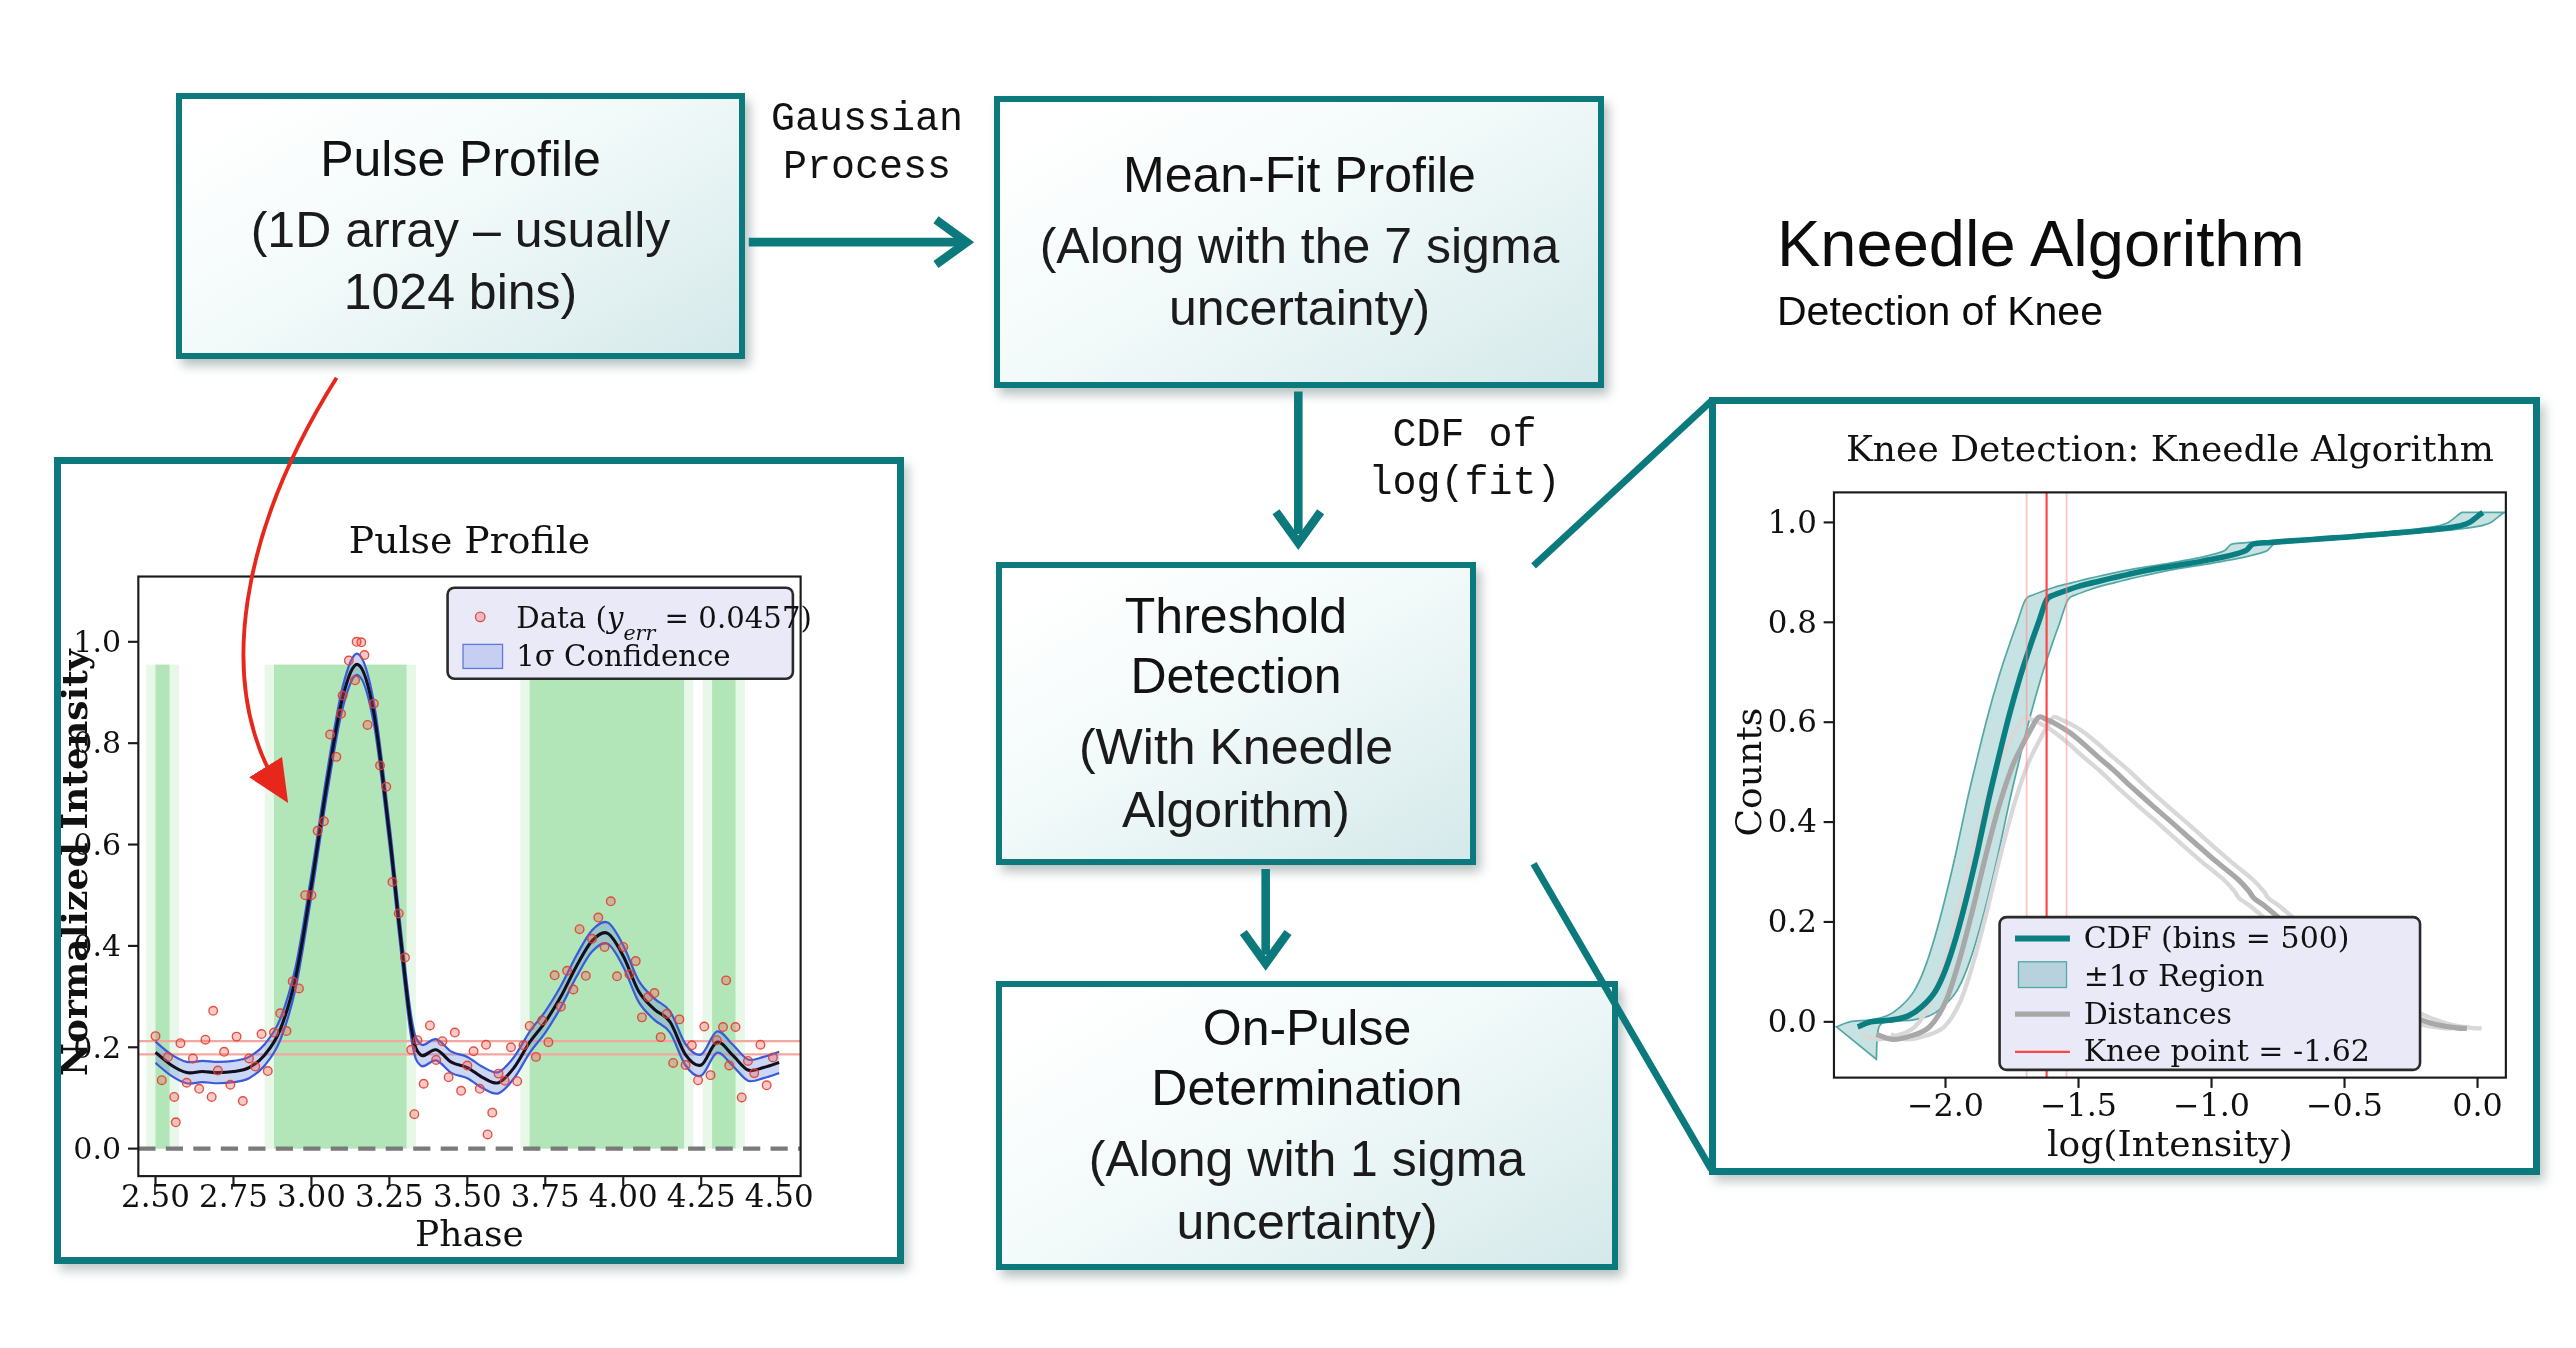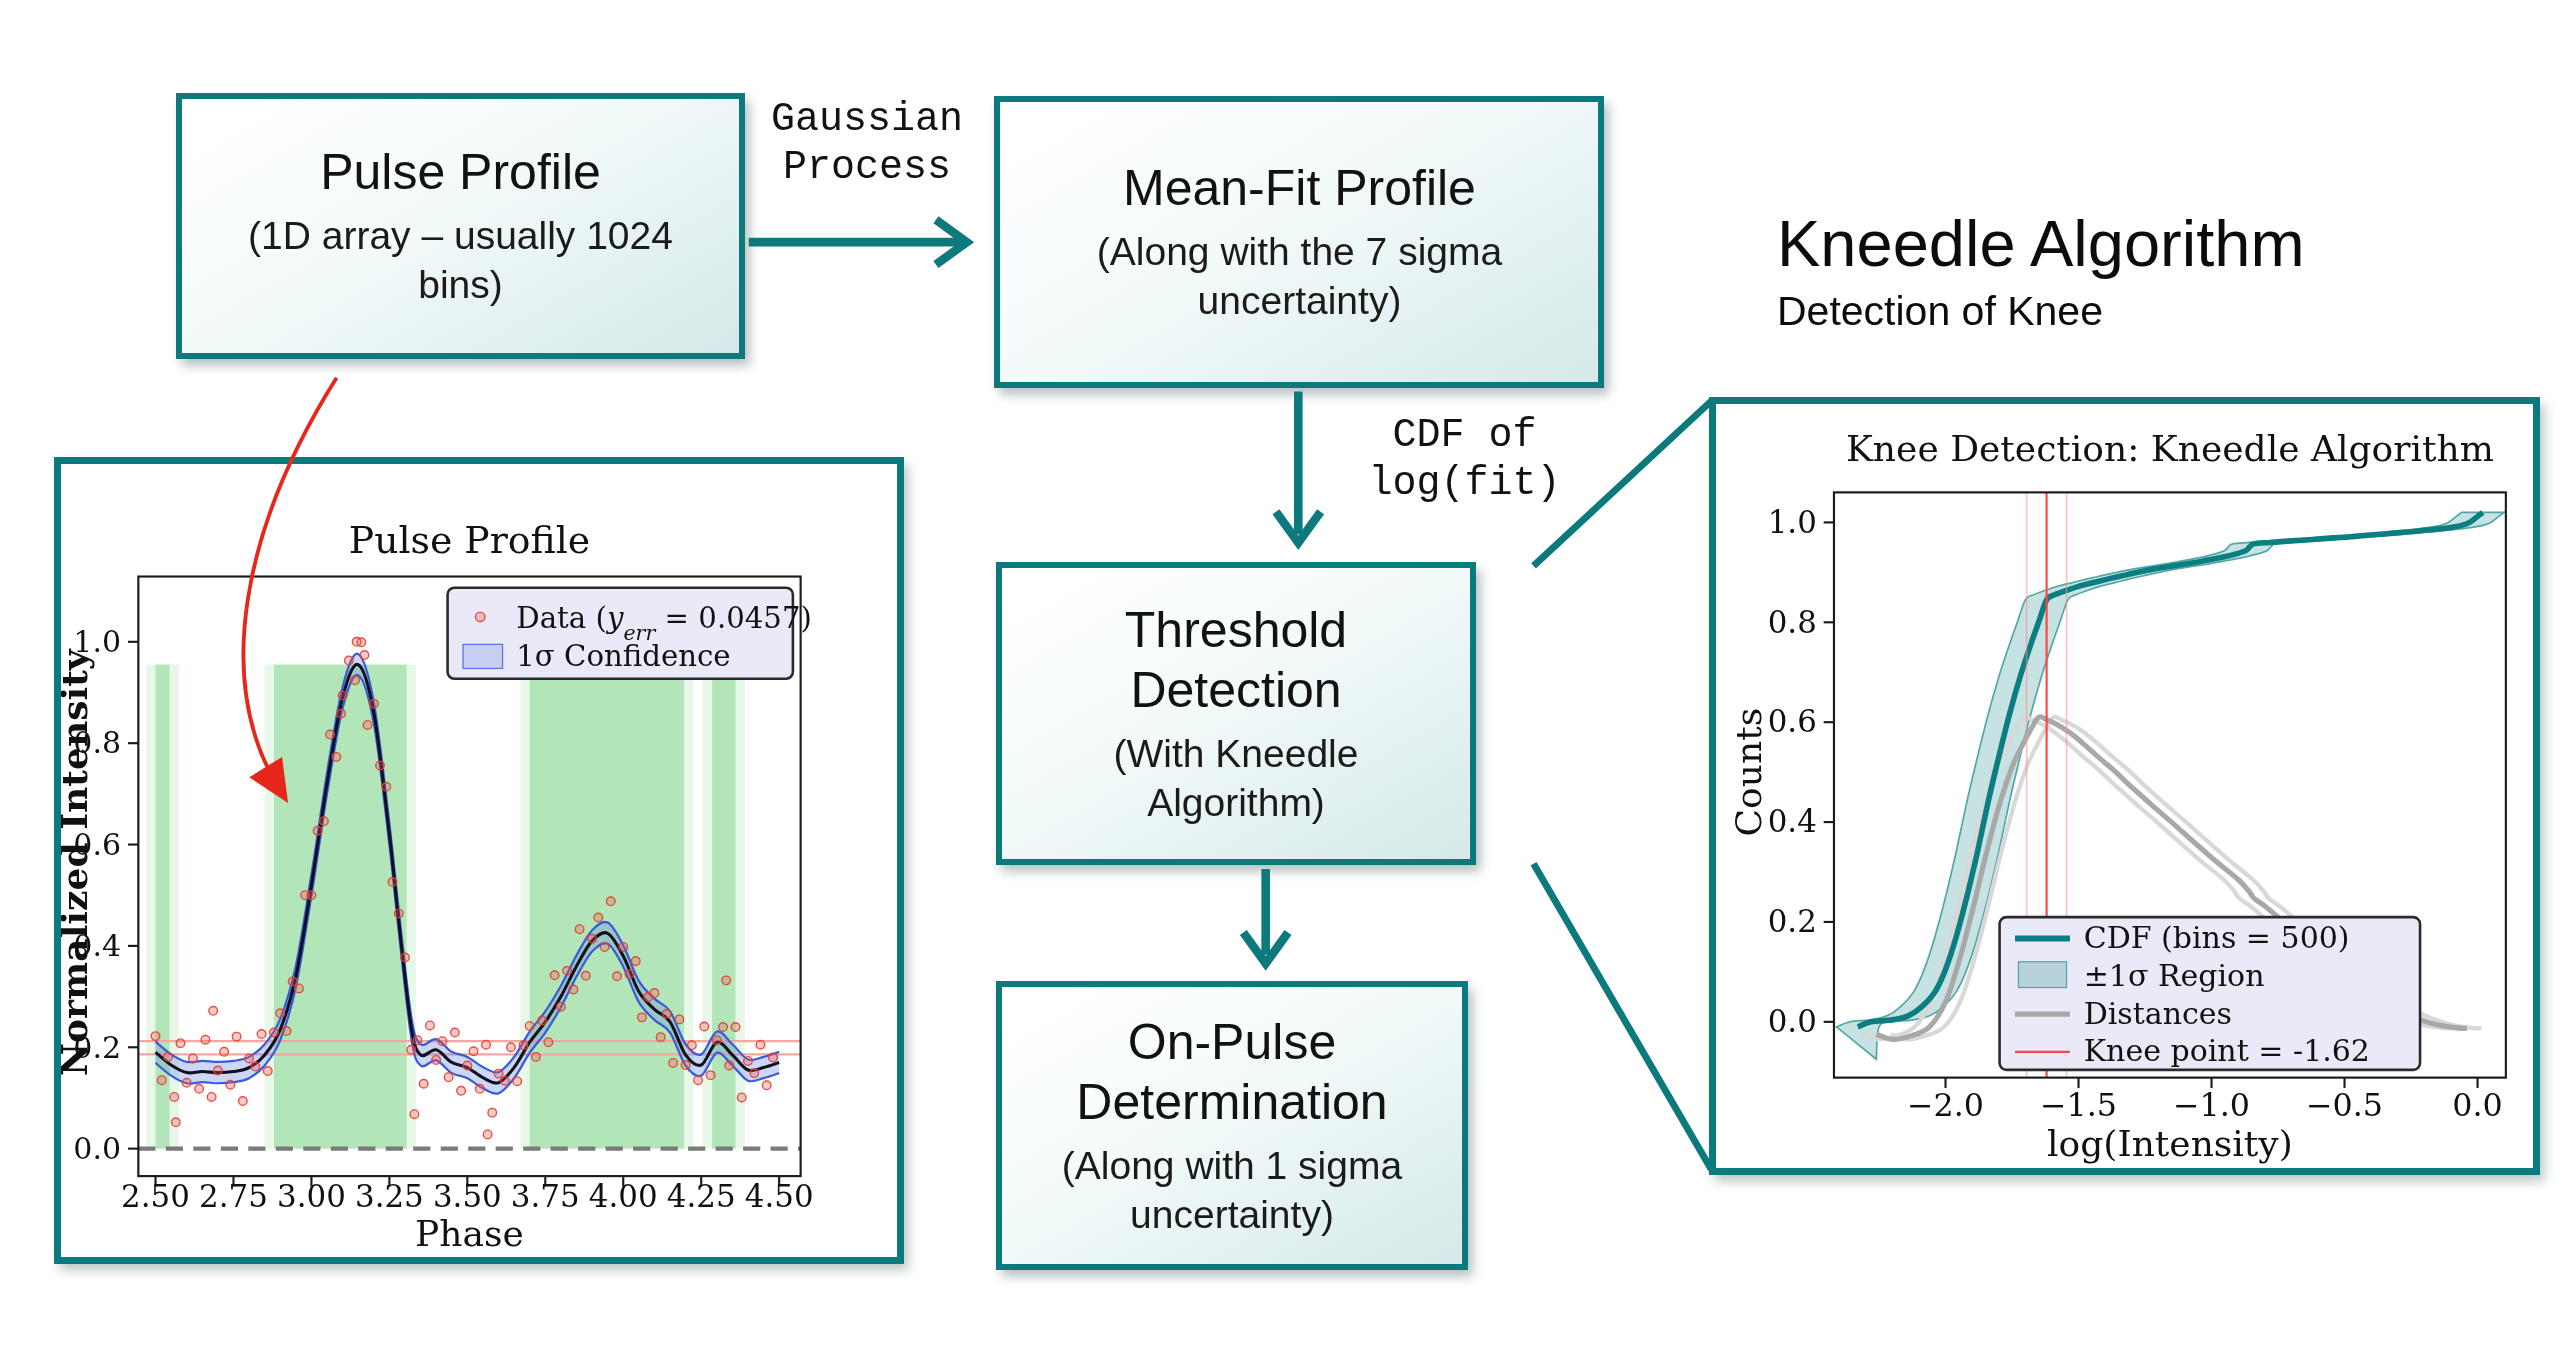--- a/index.html
+++ b/index.html
@@ -7,21 +7,21 @@
   }
   html,body{margin:0;padding:0;background:#ffffff;}
   .canvas{position:relative;width:2576px;height:1349px;background:#ffffff;overflow:hidden;
           font-family:"Liberation Sans",sans-serif;color:#111;}
   .flow-box{position:absolute;box-sizing:border-box;border:6.9px solid var(--teal);
     background:linear-gradient(150deg,#ffffff 8%,#f3fafa 45%,#d5e9ea 100%);
     box-shadow:5.2px 6.9px 10.3px rgba(70,95,95,0.40);
     display:flex;flex-direction:column;justify-content:center;align-items:center;
     text-align:center;z-index:2;padding:5.2px 19px;}
   .box-title{font-size:50px;line-height:1.2;color:#121212;}
-  .box-sub{font-size:39px;line-height:1.25;color:#1b1b1b;margin-top:10px;}
+  .box-sub{font-size:50px;line-height:1.25;color:#1b1b1b;margin-top:10px;}
   .edge-label{position:absolute;font-size:40px;line-height:1.2;text-align:center;
     white-space:pre-line;color:#121212;z-index:2;font-family:Liberation Mono, monospace;}
   .heading{position:absolute;left:1777px;top:206px;width:773px;z-index:2;}
   .heading-title{font-size:65px;color:#0c0c0c;}
   .heading-sub{font-size:41px;color:#0c0c0c;margin-top:6.9px;}
   .panel{position:absolute;box-sizing:border-box;border:7.7px solid var(--teal);background:#ffffff;
     box-shadow:5.2px 6.9px 10.3px rgba(70,95,95,0.35);z-index:2;}
   .panel svg{display:block;}
   #overlay{position:absolute;left:0;top:0;width:2576px;height:1349px;z-index:4;pointer-events:none;}
   .plot-serif{font-family:"DejaVu Serif","Liberation Serif",serif;}
@@ -57,21 +57,21 @@
     <div class="box-title">Mean-Fit Profile</div>
     <div class="box-sub">(Along with the 7 sigma uncertainty)</div>
   </div>
 
   <div class="flow-box" style="left:996px;top:562px;width:480px;height:303px;">
     <div class="box-title" style="white-space:pre-line;">Threshold
 Detection</div>
     <div class="box-sub">(With Kneedle Algorithm)</div>
   </div>
 
-  <div class="flow-box" style="left:996px;top:981px;width:472px;height:289px;">
+  <div class="flow-box" style="left:996px;top:981px;width:622px;height:289px;">
     <div class="box-title" style="white-space:pre-line;">On-Pulse
 Determination</div>
     <div class="box-sub">(Along with 1 sigma uncertainty)</div>
   </div>
 
   <div class="edge-label" style="left:721px;top:96px;width:292px;">Gaussian
 Process</div>
   <div class="edge-label" style="left:1327px;top:412px;width:275px;">CDF of
 log(fit)</div>
 

